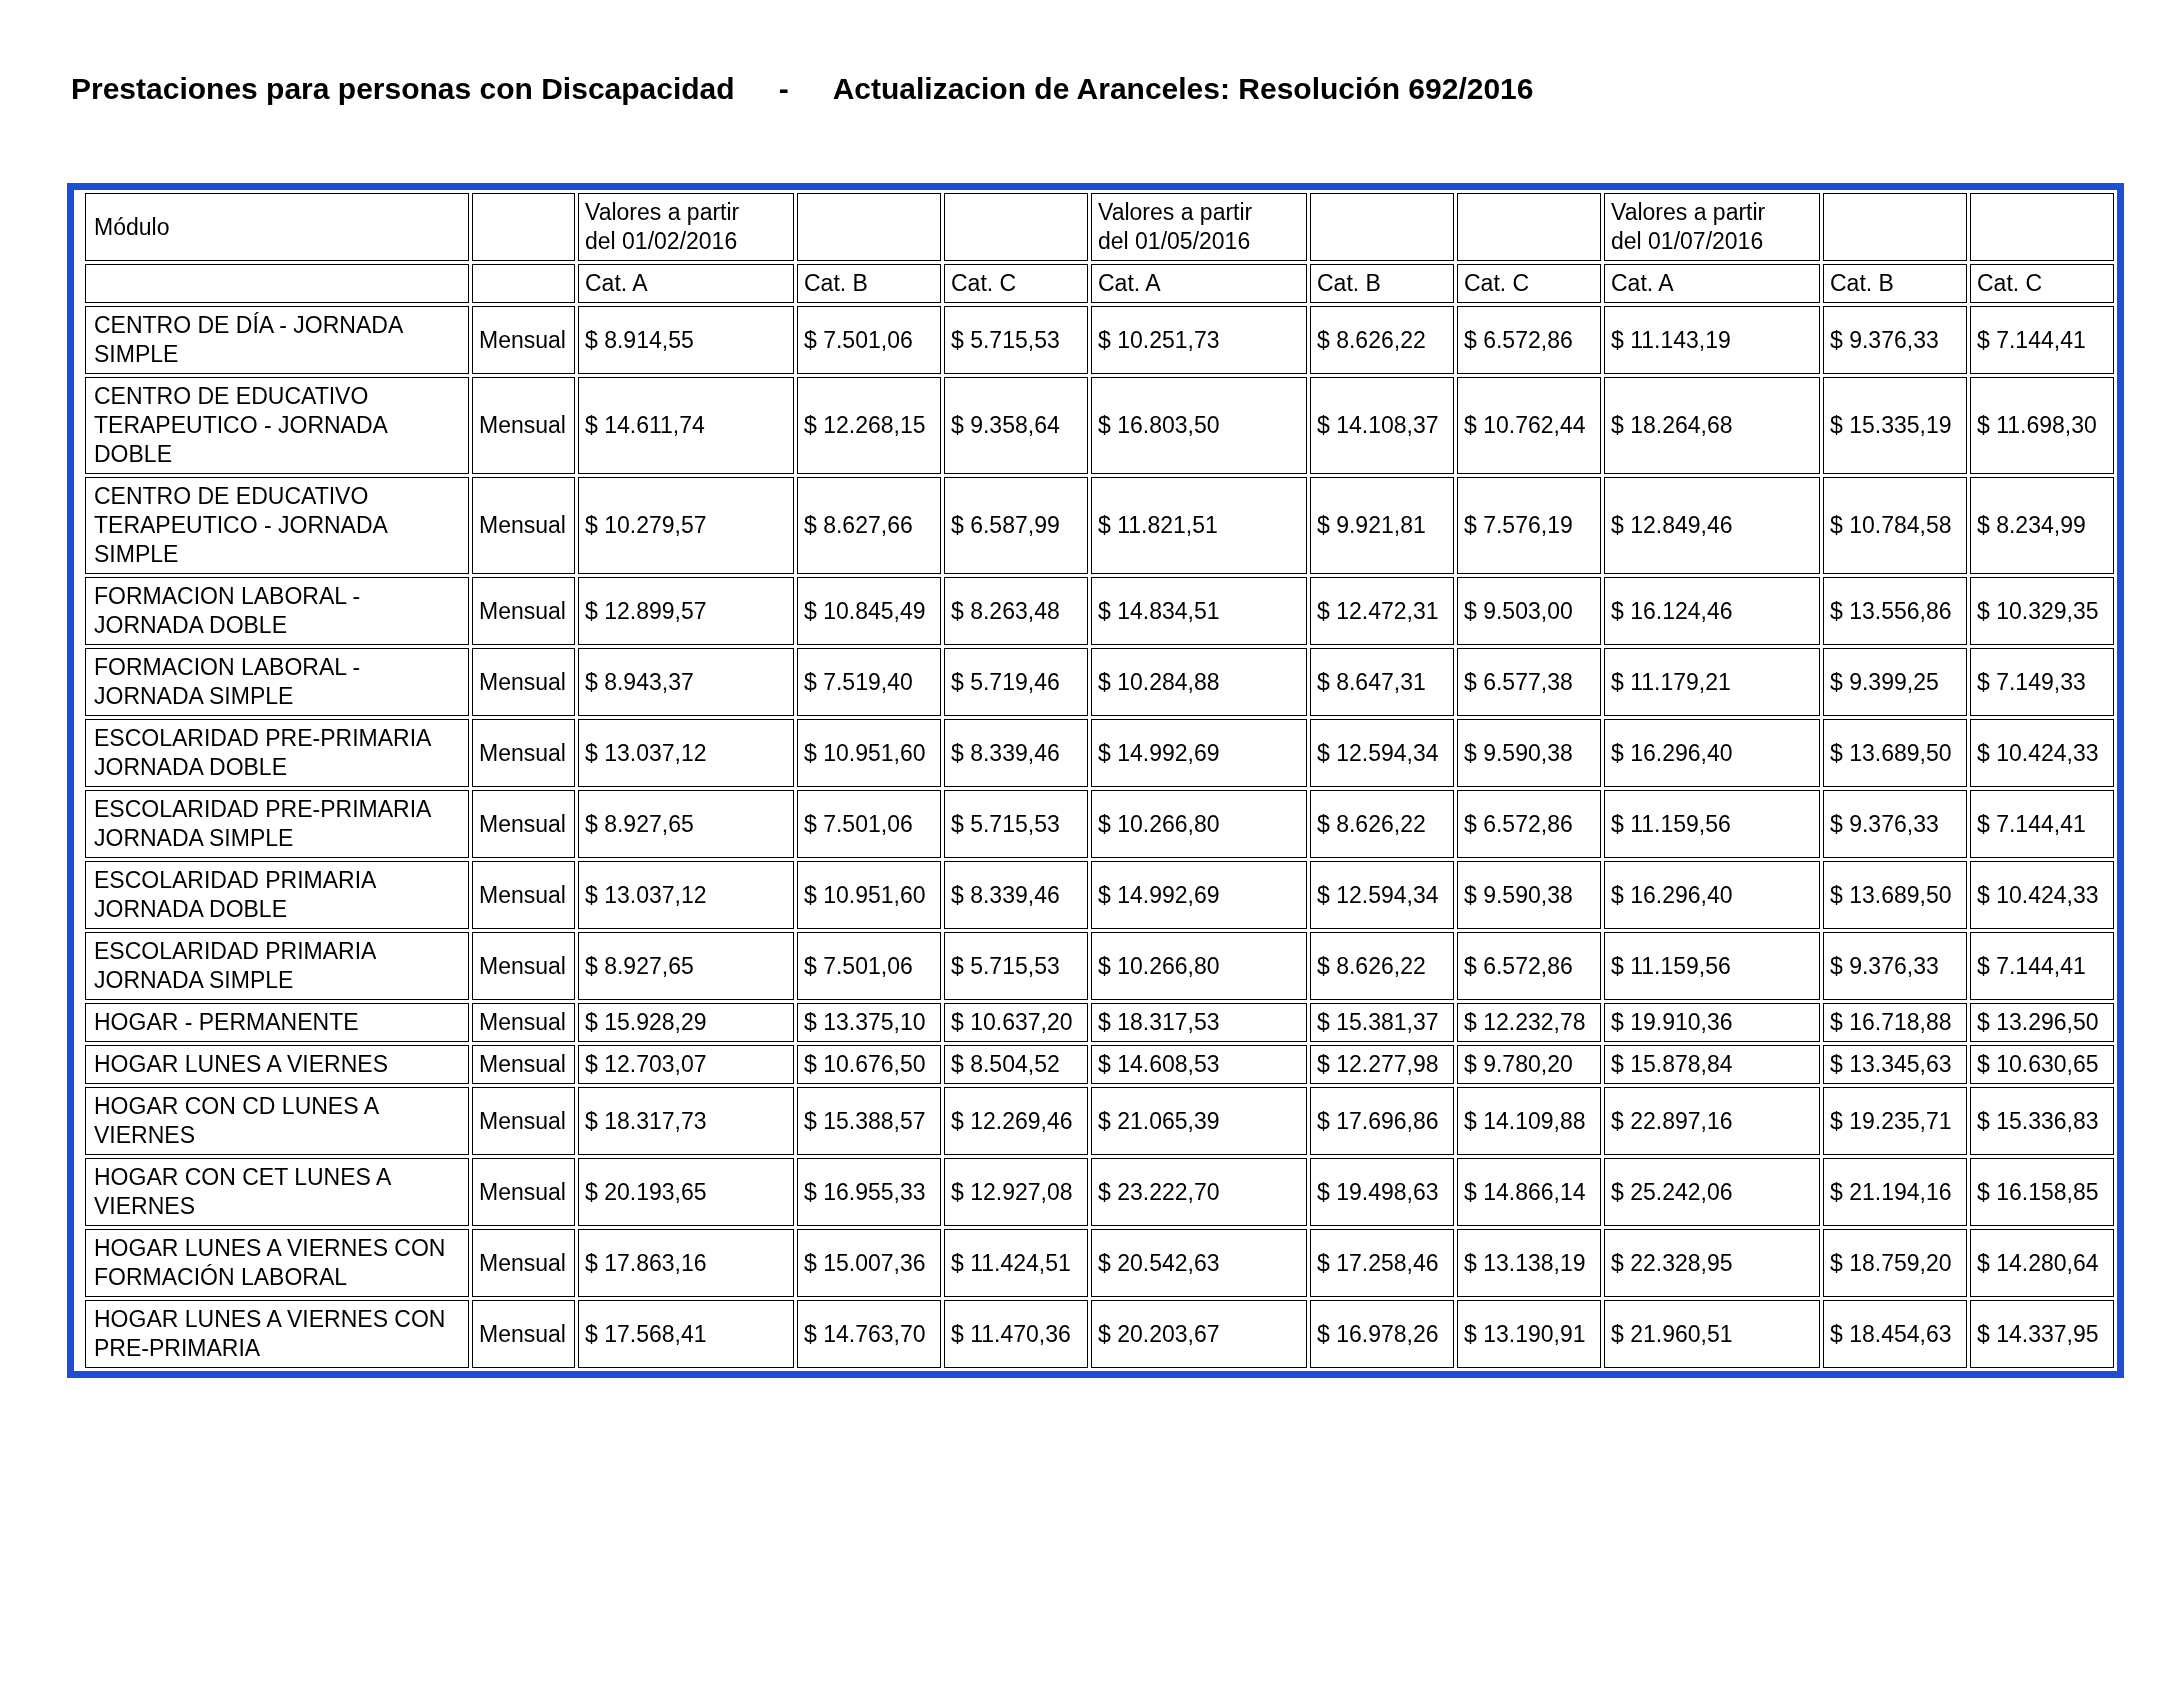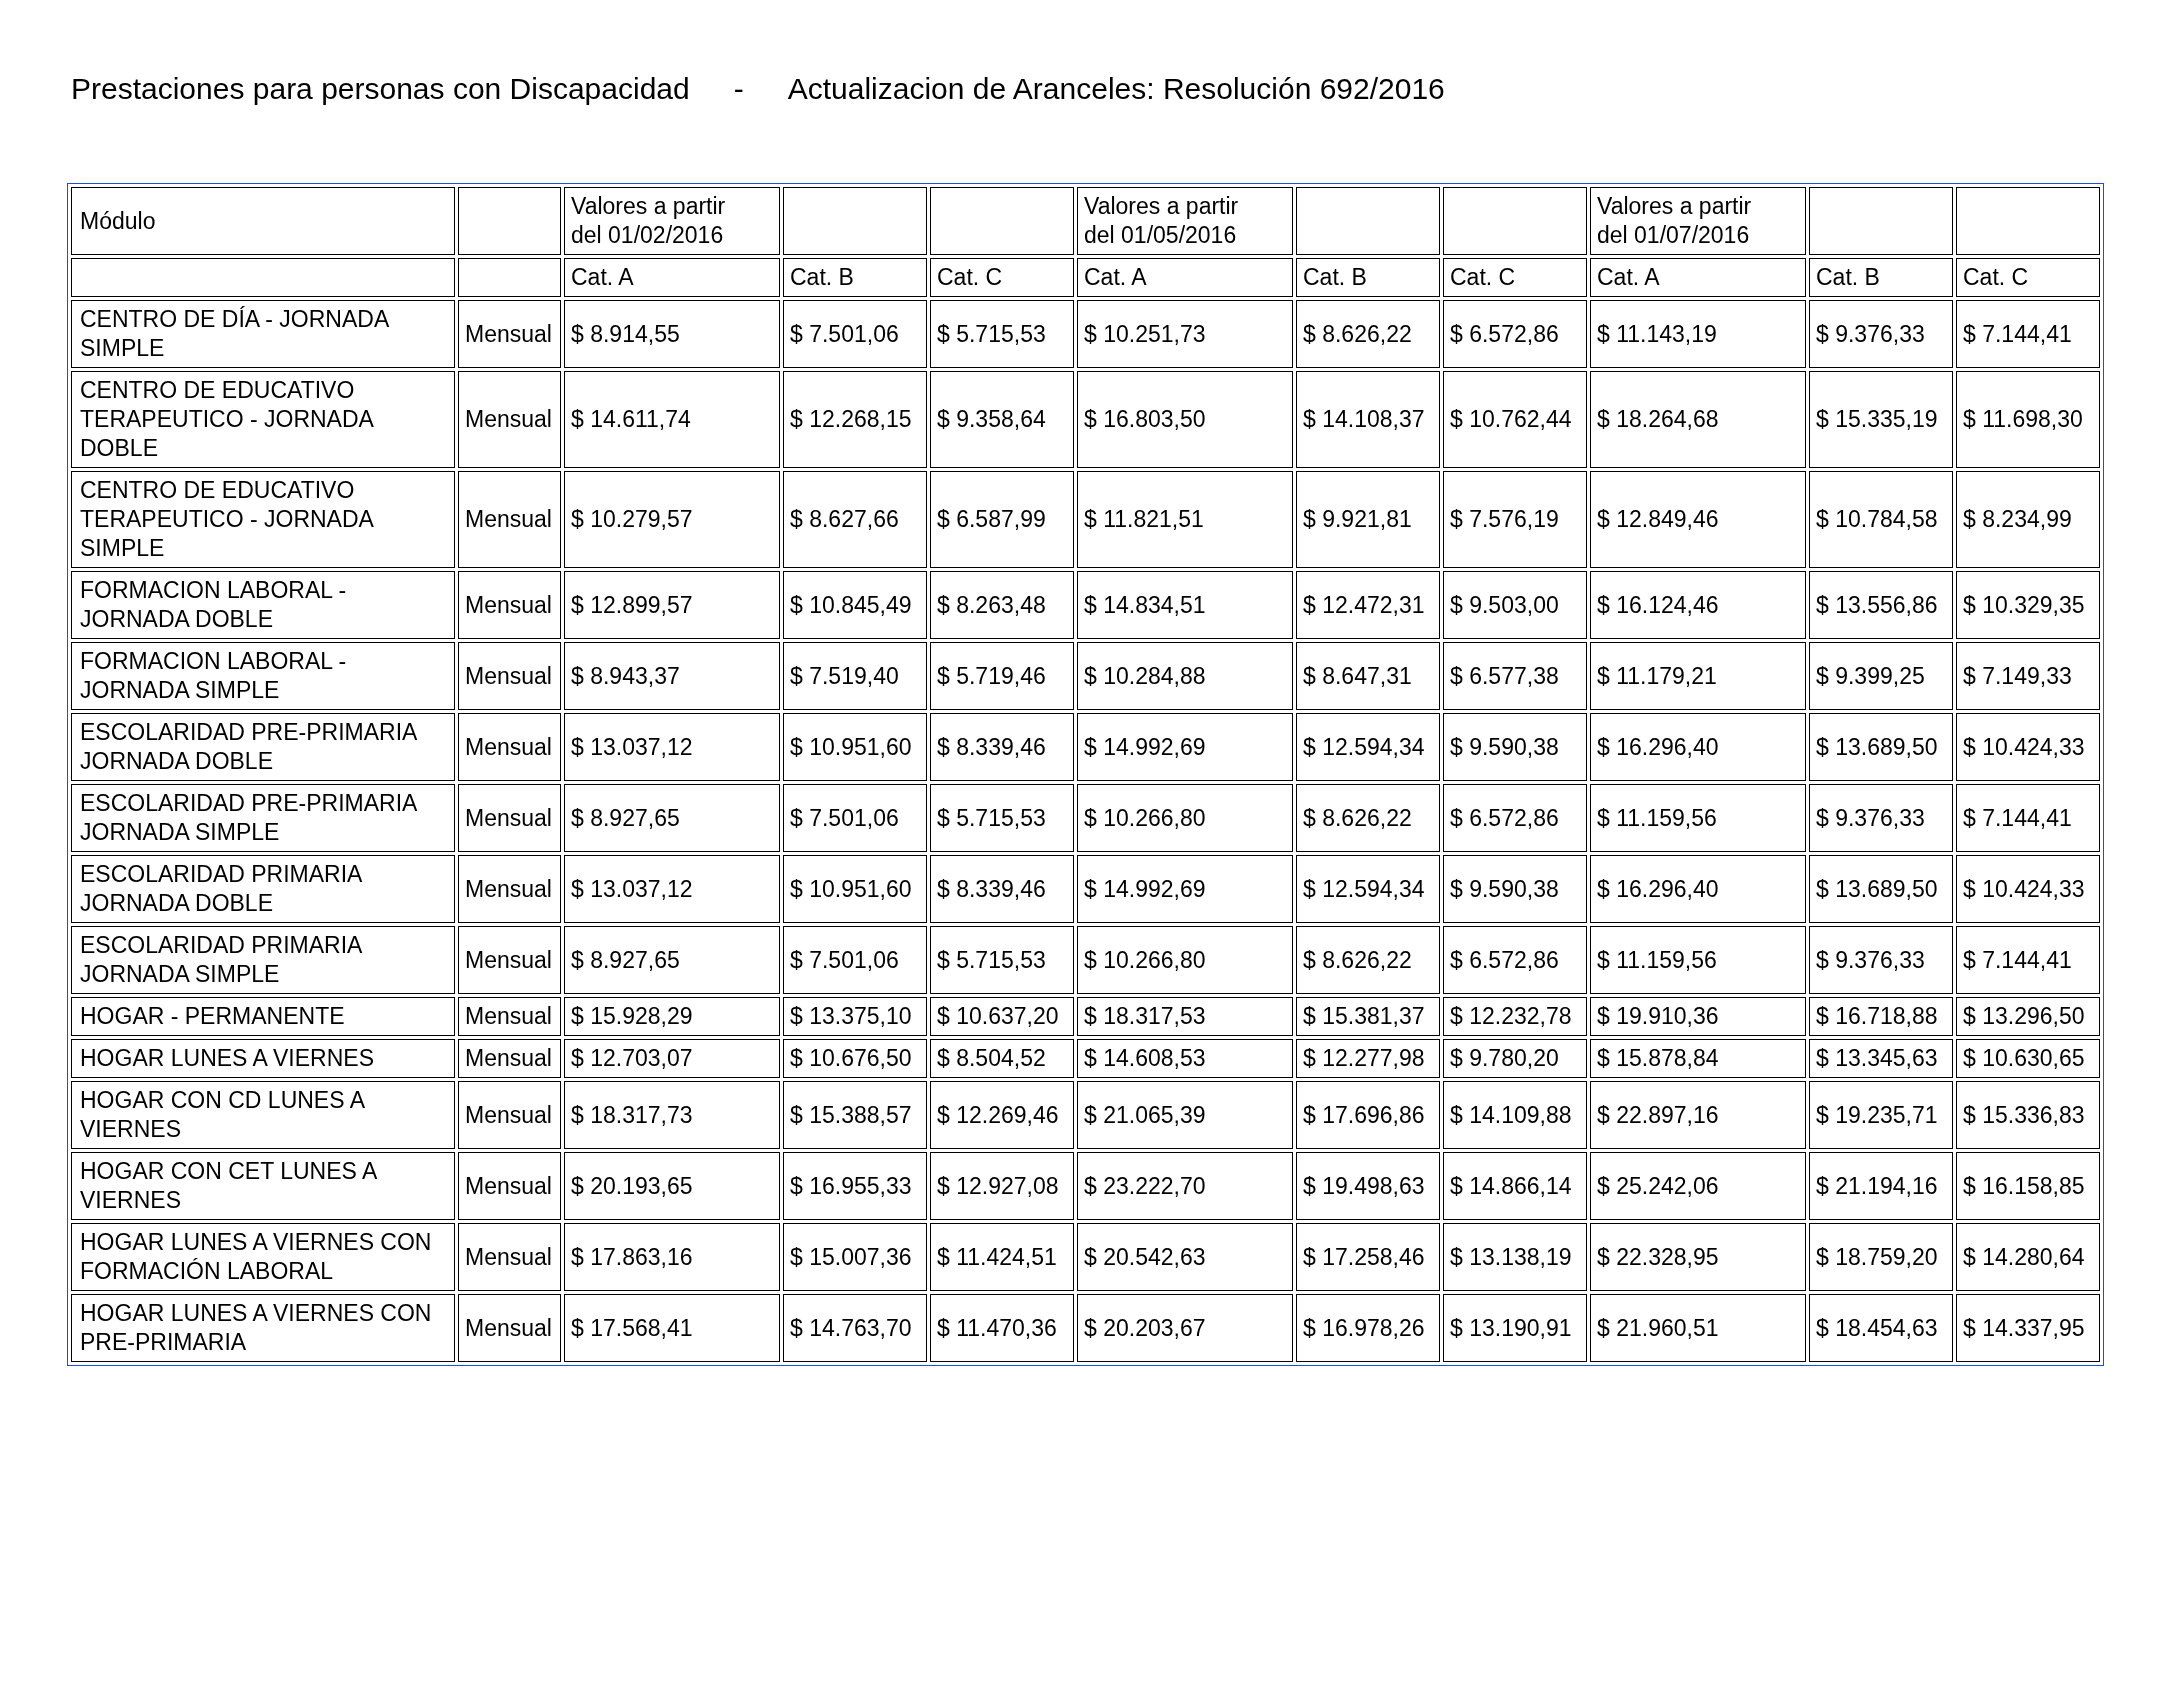--- a/index.html
+++ b/index.html
@@ -11,35 +11,36 @@
   }
   body {
     width: 2179px;
     height: 1684px;
     overflow: hidden;
     position: relative;
   }
   .title {
     margin: 71px 0 0 71px;
     font-size: 30px;
-    font-weight: normal;
+    font-weight: bold;
     line-height: 35px;
     white-space: nowrap;
   }
   .title-sep {
     display: inline-block;
     margin: 0 44px;
   }
   table.aranceles {
     margin: 77px 0 0 67px;
     border-collapse: separate;
     border-spacing: 3px;
-    border: 1px solid #1d4ed8;
+    border: 7px solid #1d4ed8;
     table-layout: fixed;
     background: #ffffff;
+    padding-left: 8px;
   }
   table.aranceles td {
     border: 1px solid #000;
     vertical-align: middle;
     font-size: 23px;
     line-height: 29px;
     text-align: left;
     font-weight: normal;
     box-sizing: border-box;
     overflow: hidden;

